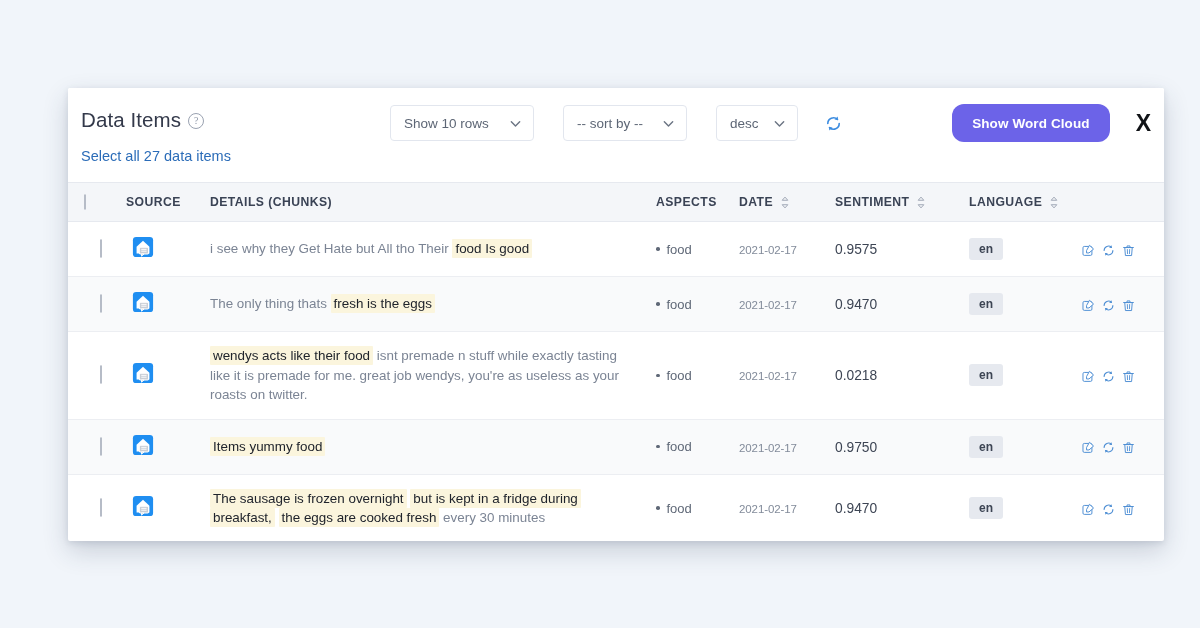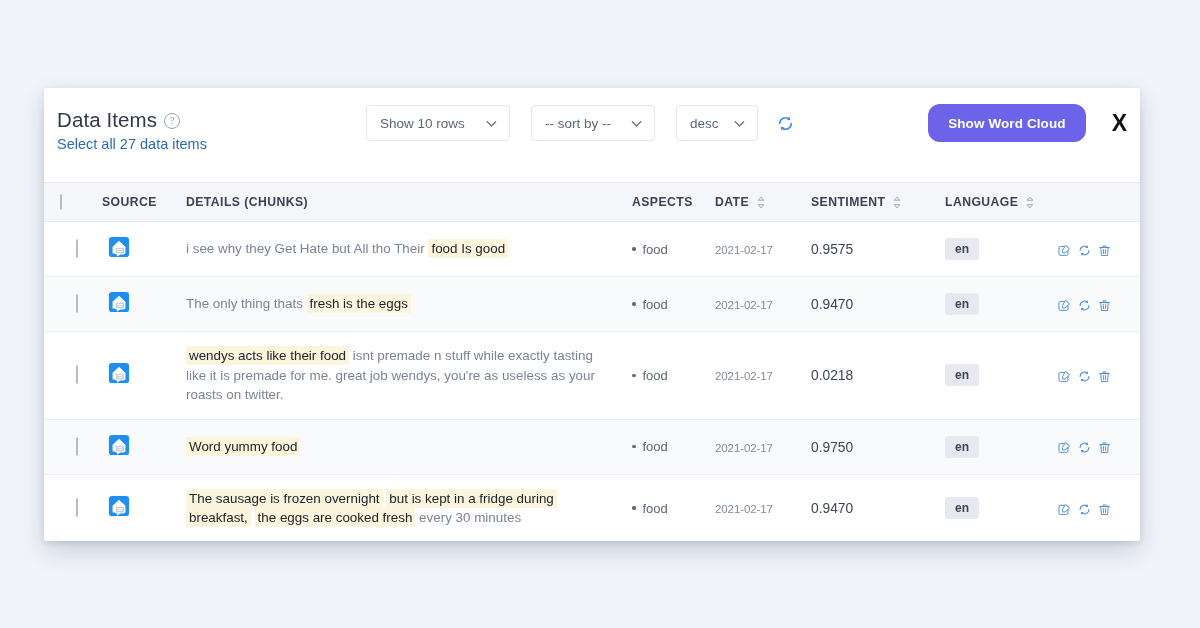--- a/index.html
+++ b/index.html
@@ -16,21 +16,21 @@
   }
 
   .page {
     position: relative;
     width: 1200px;
     height: 628px;
   }
 
   .card {
     position: absolute;
-    left: 44px;
+    left: 68px;
     top: 88px;
     width: 1096px;
     height: 453px;
     background: #ffffff;
     border-radius: 2px;
     box-shadow: 0 10px 26px rgba(40, 55, 85, 0.20), 0 2px 6px rgba(40,55,85,0.12);
     overflow: hidden;
   }
 
   
@@ -64,34 +64,34 @@
     border: 1.2px solid #9aa2b1;
     color: #8d96a6;
     font-size: 10px;
     line-height: 13px;
     text-align: center;
     display: inline-block;
     font-family: "Liberation Serif", serif;
     margin-top: 2px;
   }
   .select-all {
-    margin-top: 6px;
+    margin-top: 18px;
     font-size: 14.5px;
     color: #2b6cb8;
     cursor: pointer;
     line-height: 1;
   }
 
   .toolbar {
     position: absolute;
     left: 322px;
     top: 17px;
     display: flex;
     align-items: center;
-    gap: 0;
+    gap: 8px;
   }
   .select-box {
     position: relative;
     height: 36px;
     border: 1px solid #e2e6ee;
     border-radius: 4px;
     background: #fff;
     display: flex;
     align-items: center;
     justify-content: space-between;
@@ -570,21 +570,21 @@
             <td class="col-source">
               <div class="cell-pad"><span class="source-icon"><svg viewBox="0 0 24 24" width="22" height="22">
                     <rect x="1" y="1" width="22" height="22" rx="3.5" fill="#1f8ef1"></rect>
                     <path d="M12 5.2 L19 11.6 L19 19 L5 19 L5 11.6 Z" fill="#ffffff"></path>
                     <rect x="8" y="12.4" width="10" height="7.2" rx="1" fill="#c9ced6" stroke="#ffffff" stroke-width="1.1"></rect>
                     <path d="M10.4 19.6 L10.4 22 L13.2 19.6 Z" fill="#c9ced6" stroke="#ffffff" stroke-width="1"></path>
                     <path d="M10.1 14.6 L15.9 14.6 M10.1 16.6 L15.9 16.6" stroke="#ffffff" stroke-width="1"></path>
                   </svg></span></div>
             </td>
             <td class="col-details">
-              <div class="cell-pad details"><span class="hl">Word yummy food</span></div>
+              <div class="cell-pad details"><span class="hl">Items yummy food</span></div>
             </td>
             <td class="col-aspects">
               <div class="cell-pad">
                 <span class="aspect">
                   <span class="dot"></span>
                   <span>food</span>
                 </span>
               </div>
             </td>
             <td class="col-date">

